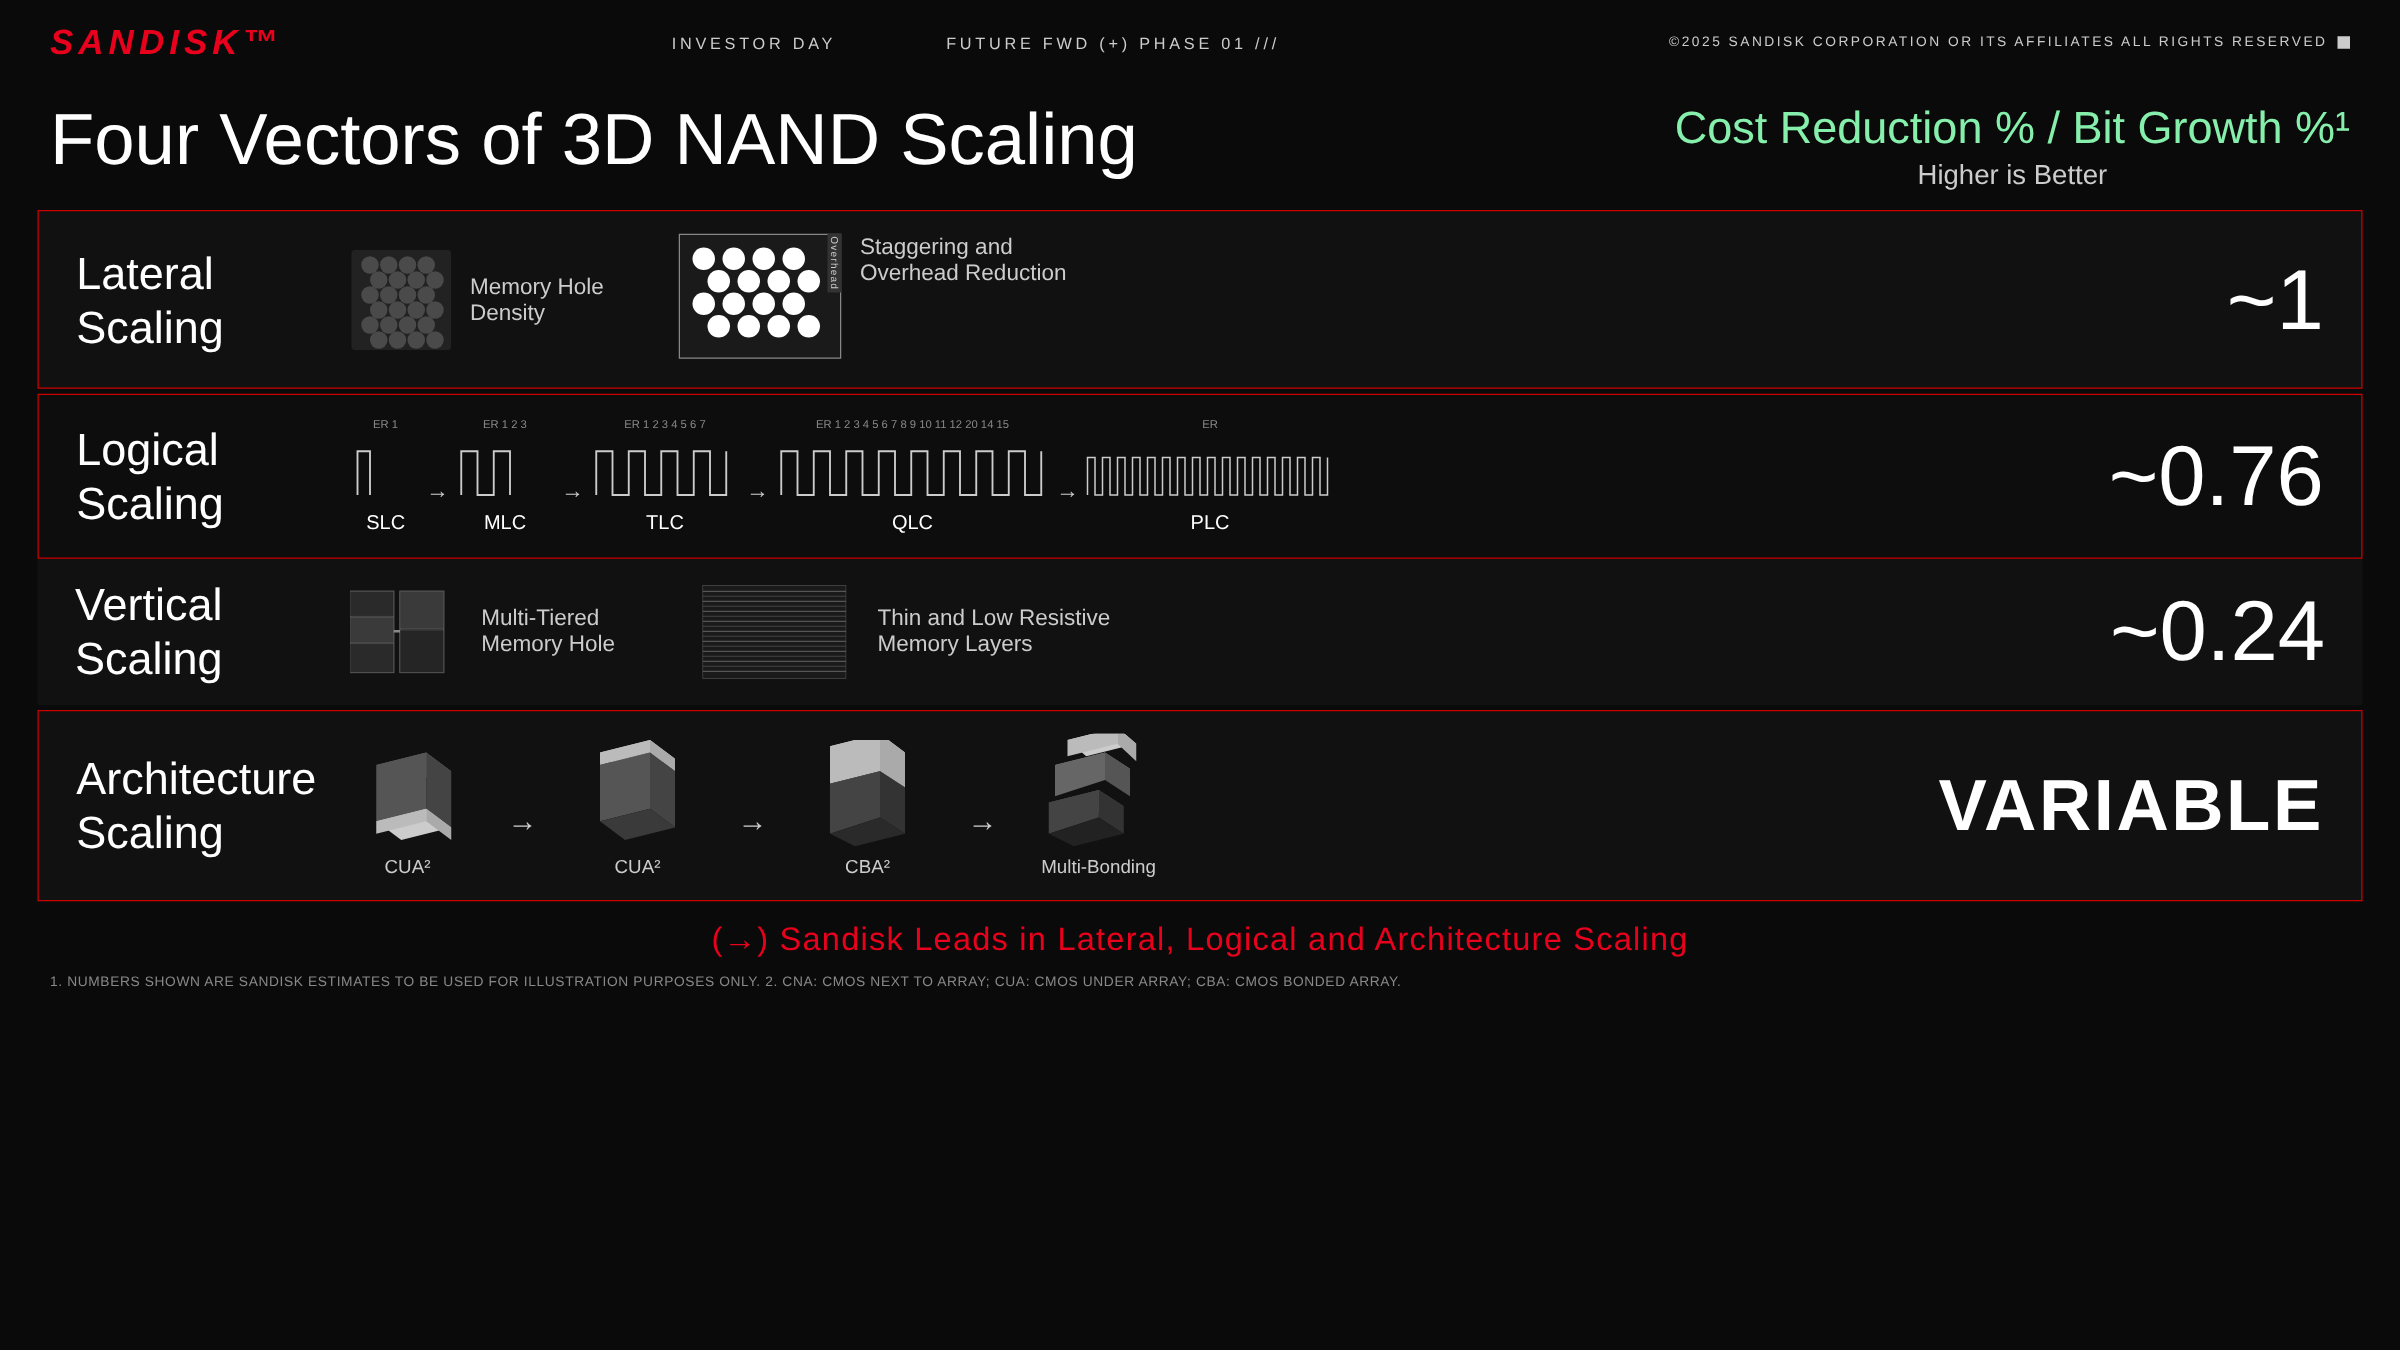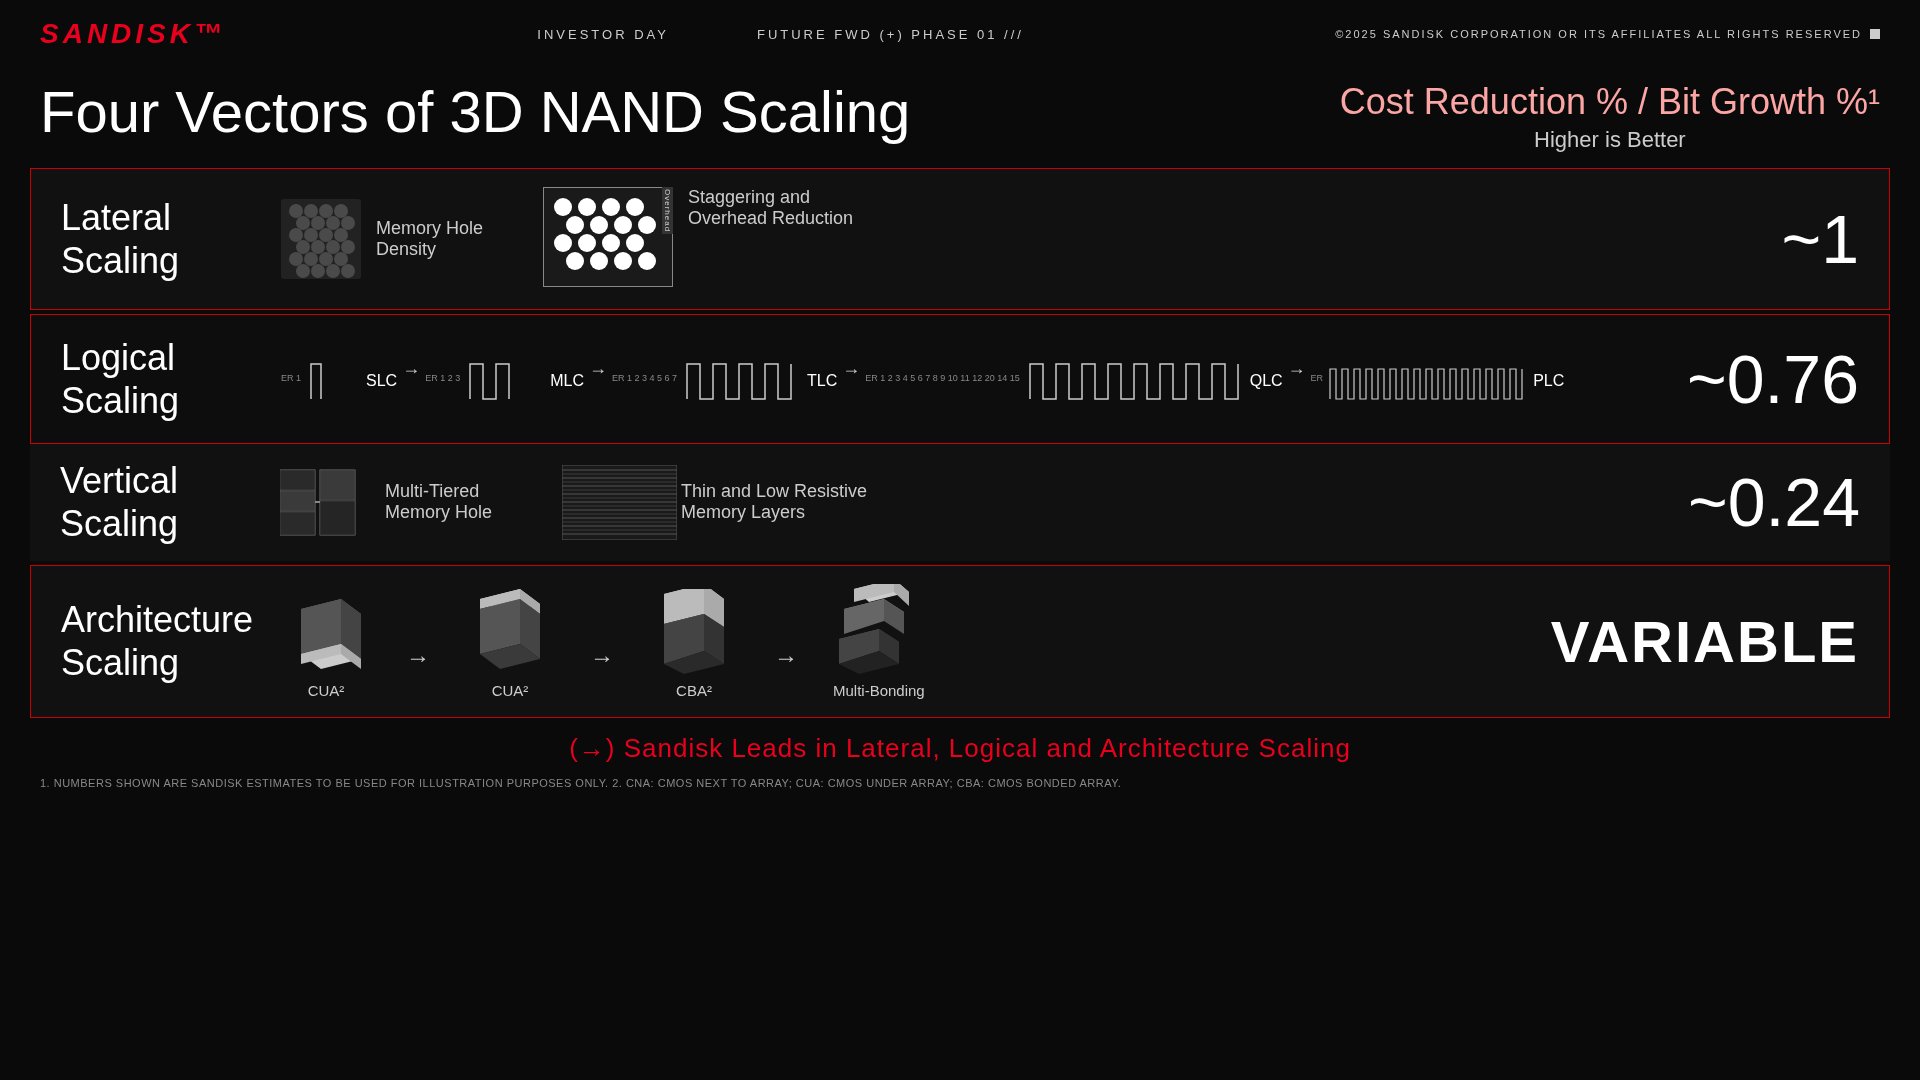--- a/index.html
+++ b/index.html
@@ -69,21 +69,21 @@
       line-height: 1.1;
     }
 
     .cost-reduction {
       text-align: center;
     }
 
     .cost-title {
       font-size: 36px;
       font-weight: 300;
-      color: #fca5a5;
+      color: #86efac;
       line-height: 1.2;
     }
 
     .cost-subtitle {
       font-size: 22px;
       font-weight: 300;
       color: #cccccc;
       margin-top: 4px;
     }
 
@@ -138,21 +138,21 @@
 
     
     .waveform-section {
       display: flex;
       align-items: flex-end;
       gap: 0px;
     }
 
     .waveform-item {
       display: flex;
-      flex-direction: row;
+      flex-direction: column;
       align-items: center;
       gap: 5px;
     }
 
     .waveform-label {
       font-size: 16px;
       color: #ffffff;
       margin-top: 4px;
     }
 
@@ -384,21 +384,21 @@
           <rect x="40" y="36" width="35" height="34" fill="#252525" stroke="#555" stroke-width="0.5"></rect>
 
           <line x1="35" y1="37" x2="40" y2="37" stroke="#888" stroke-width="2"></line>
         </svg>
         <div>
           <div style="font-size:18px;color:#cccccc;">Multi-Tiered</div>
           <div style="font-size:18px;color:#cccccc;">Memory Hole</div>
         </div>
       </div>
 
-      <div style="display:flex;align-items:center;gap:4px;margin-left:50px;">
+      <div style="display:flex;align-items:center;gap:25px;margin-left:50px;">
         <svg width="115" height="75" viewBox="0 0 115 75">
           <rect width="115" height="75" fill="#1a1a1a" stroke="#555" stroke-width="1"></rect>
 
           <line x1="0" y1="5" x2="115" y2="5" stroke="#555" stroke-width="1"></line>
           <line x1="0" y1="9" x2="115" y2="9" stroke="#444" stroke-width="0.8"></line>
           <line x1="0" y1="13" x2="115" y2="13" stroke="#555" stroke-width="1"></line>
           <line x1="0" y1="17" x2="115" y2="17" stroke="#444" stroke-width="0.8"></line>
           <line x1="0" y1="21" x2="115" y2="21" stroke="#555" stroke-width="1"></line>
           <line x1="0" y1="25" x2="115" y2="25" stroke="#444" stroke-width="0.8"></line>
           <line x1="0" y1="29" x2="115" y2="29" stroke="#555" stroke-width="1"></line>

